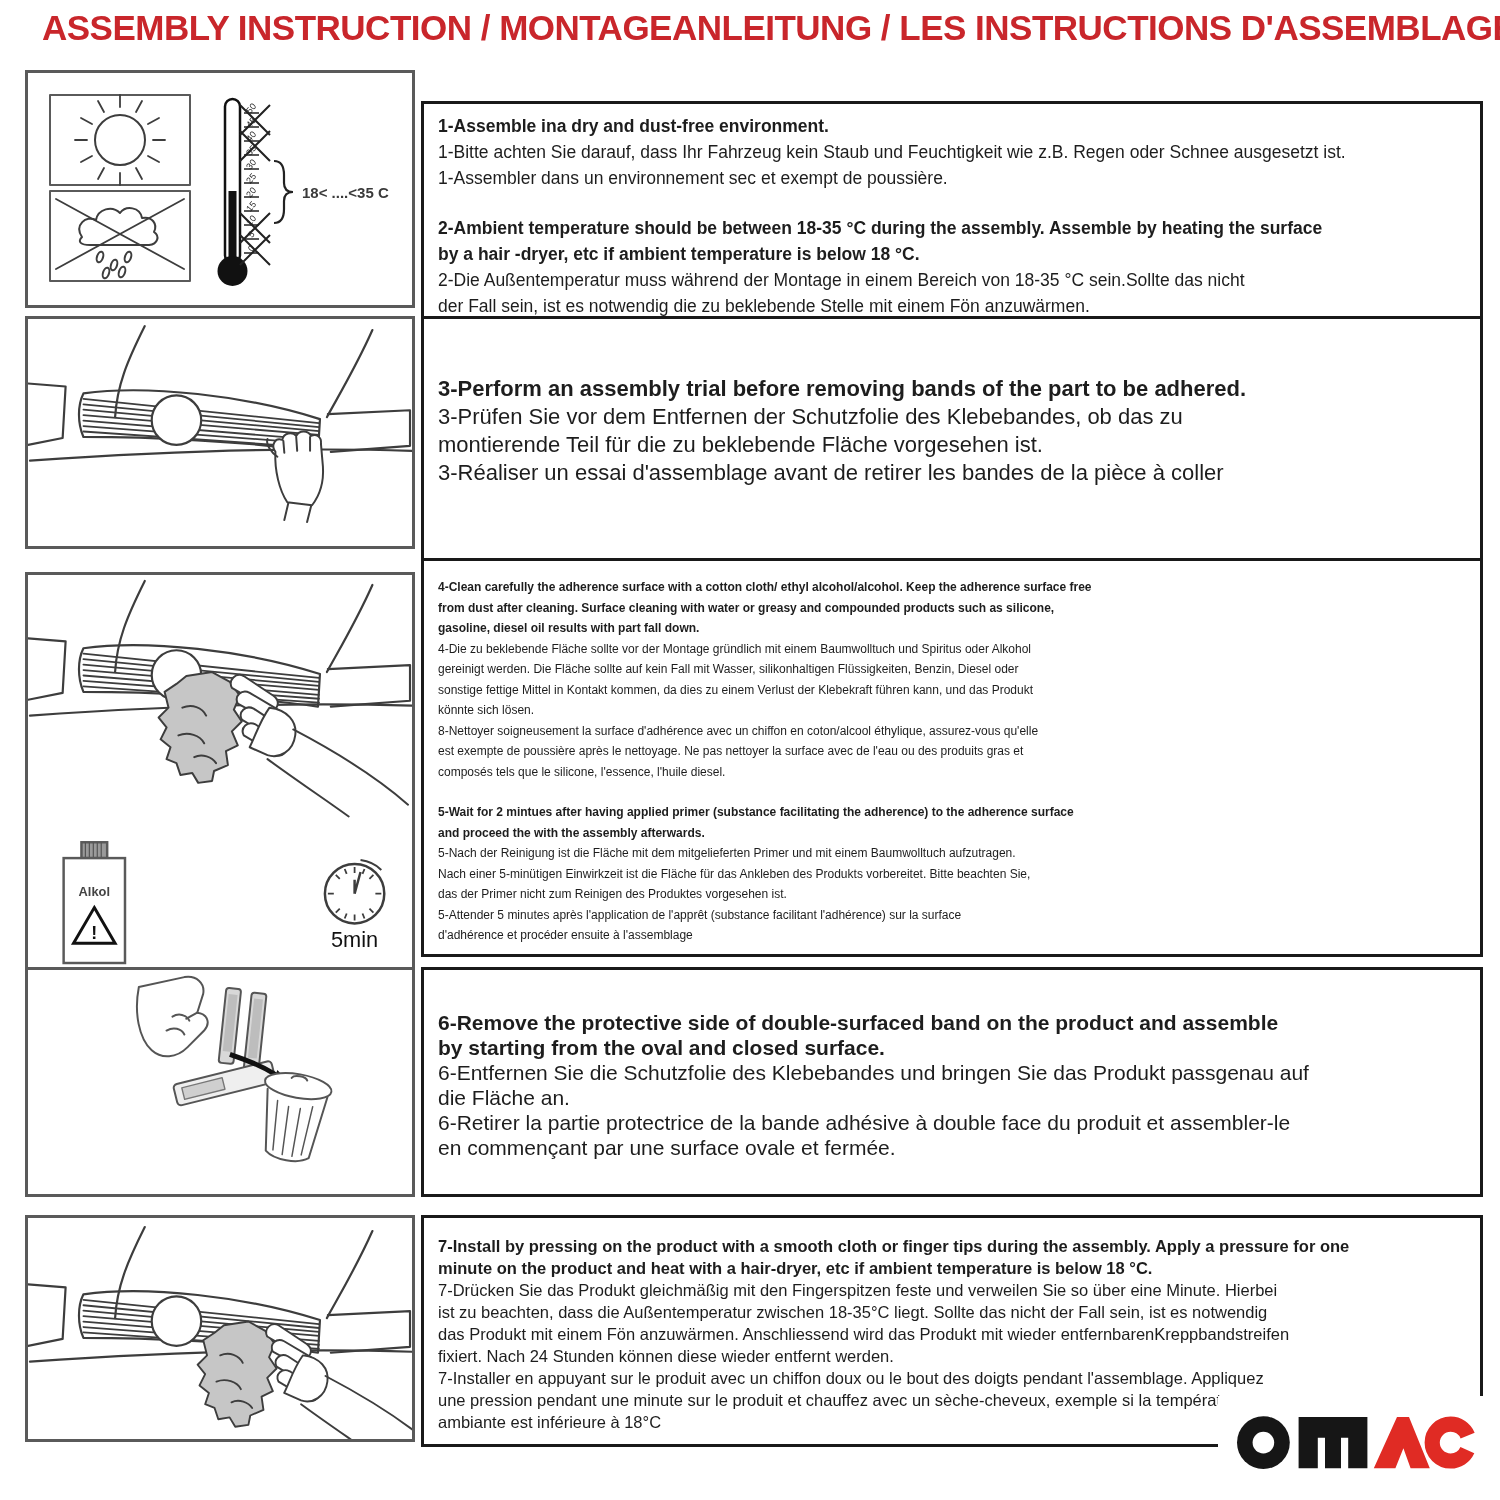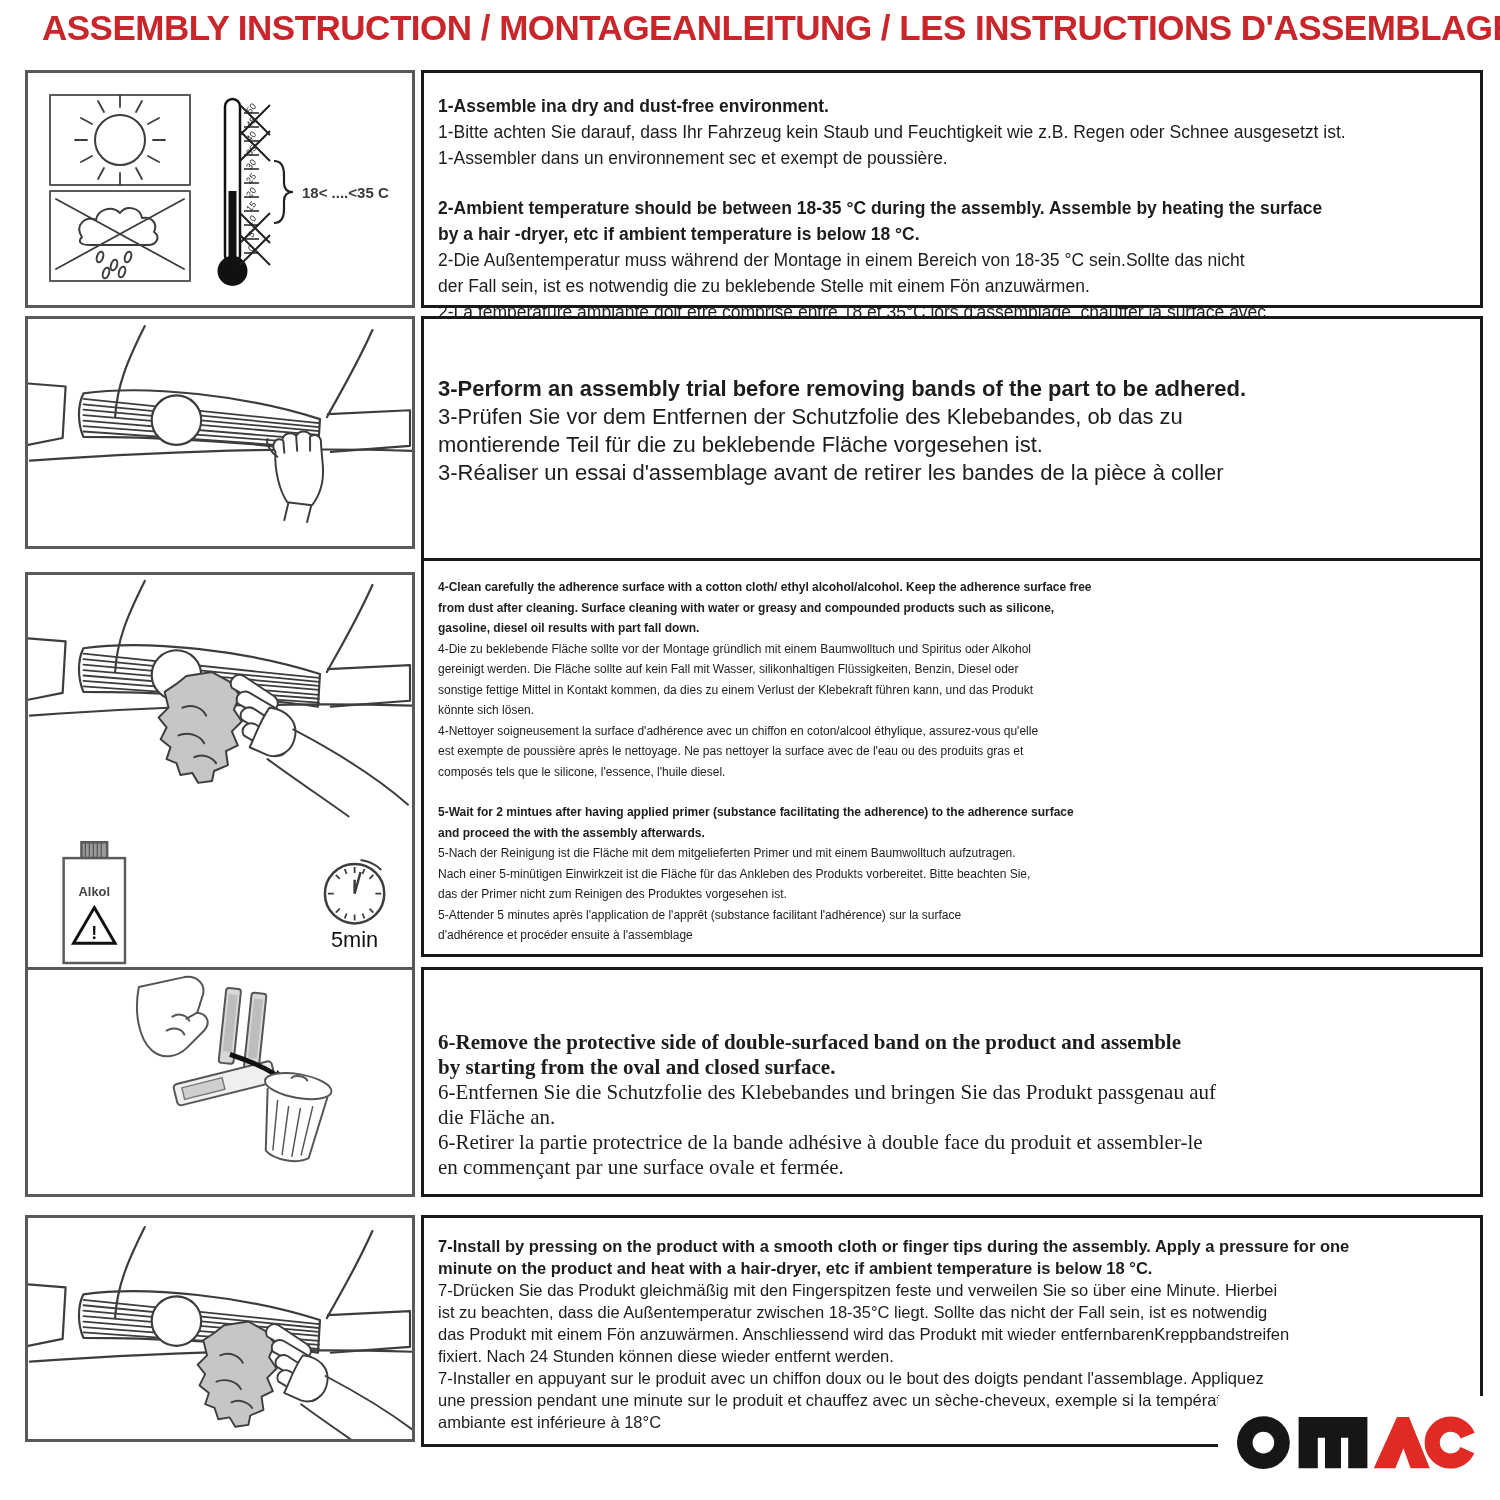--- a/index.html
+++ b/index.html
@@ -12,24 +12,24 @@
   .txt-panel{left:421px;width:1062px;border:3px solid #191919;padding:0 8px 0 14px;}
   .txt-panel p{margin:0;white-space:pre-line;}
   .b{font-weight:700;}
   .gap{margin-top:24px !important;}
   
   .s1 p{font-size:17.5px;line-height:26px;}
   .s2 p{font-size:22px;line-height:28px;}
   .s3 p{font-size:12px;line-height:20.5px;}
   .s4 p{font-size:21px;line-height:25px;}
   .s5 p{font-size:16.5px;line-height:22px;}
-  .s1{padding-top:20px;}
+  .s1{padding-top:9px;margin-top:31px;}
   .s2{padding-top:56px;}
   .s3{padding-top:16px;}
-  .s4{padding-top:60px;font-family:Liberation Serif, serif;}
+  .s4{padding-top:40px;}
   .s5{padding-top:17px;}
   .s3 .gap{margin-top:20px !important;}
   svg{display:block;}
   .art{stroke:#3d3d3d;fill:none;stroke-width:2;stroke-linecap:round;stroke-linejoin:round;}
   .logo-patch{position:absolute;left:1218px;top:1396px;width:282px;height:104px;background:#fff;}
   .logo-wrap{position:absolute;left:1233px;top:1409px;}
   .hidden-label{position:absolute;width:1px;height:1px;overflow:hidden;clip:rect(0 0 0 0);}
 </style>
 </head>
 <body>
@@ -163,21 +163,21 @@
     </svg>
   </div>
   <div class="panel txt-panel s3" style="top:558px;height:399px;">
     <p class="b">4-Clean carefully the adherence surface with a cotton cloth/ ethyl alcohol/alcohol. Keep the adherence surface free
 from dust after cleaning. Surface cleaning with water or greasy and compounded products such as silicone,
 gasoline, diesel oil results with part fall down.</p>
     <p>4-Die zu beklebende Fläche sollte vor der Montage gründlich mit einem Baumwolltuch und Spiritus oder Alkohol
 gereinigt werden. Die Fläche sollte auf kein Fall mit Wasser, silikonhaltigen Flüssigkeiten, Benzin, Diesel oder
 sonstige fettige Mittel in Kontakt kommen, da dies zu einem Verlust der Klebekraft führen kann, und das Produkt
 könnte sich lösen.</p>
-    <p>4-Nettoyer soigneusement la surface d'adhérence avec un chiffon en coton/alcool éthylique, assurez-vous qu'elle
+    <p>8-Nettoyer soigneusement la surface d'adhérence avec un chiffon en coton/alcool éthylique, assurez-vous qu'elle
 est exempte de poussière après le nettoyage. Ne pas nettoyer la surface avec de l'eau ou des produits gras et
 composés tels que le silicone, l'essence, l'huile diesel.</p>
     <p class="b gap">5-Wait for 2 mintues after having applied primer (substance facilitating the adherence) to the adherence surface
 and proceed the with the assembly afterwards.</p>
     <p>5-Nach der Reinigung ist die Fläche mit dem mitgelieferten Primer und mit einem Baumwolltuch aufzutragen.
 Nach einer 5-minütigen Einwirkzeit ist die Fläche für das Ankleben des Produkts vorbereitet. Bitte beachten Sie,
 das der Primer nicht zum Reinigen des Produktes vorgesehen ist.</p>
     <p>5-Attender 5 minutes après l'application de l'apprêt (substance facilitant l'adhérence) sur la surface
 d'adhérence et procéder ensuite à l'assemblage</p>
   </div>

